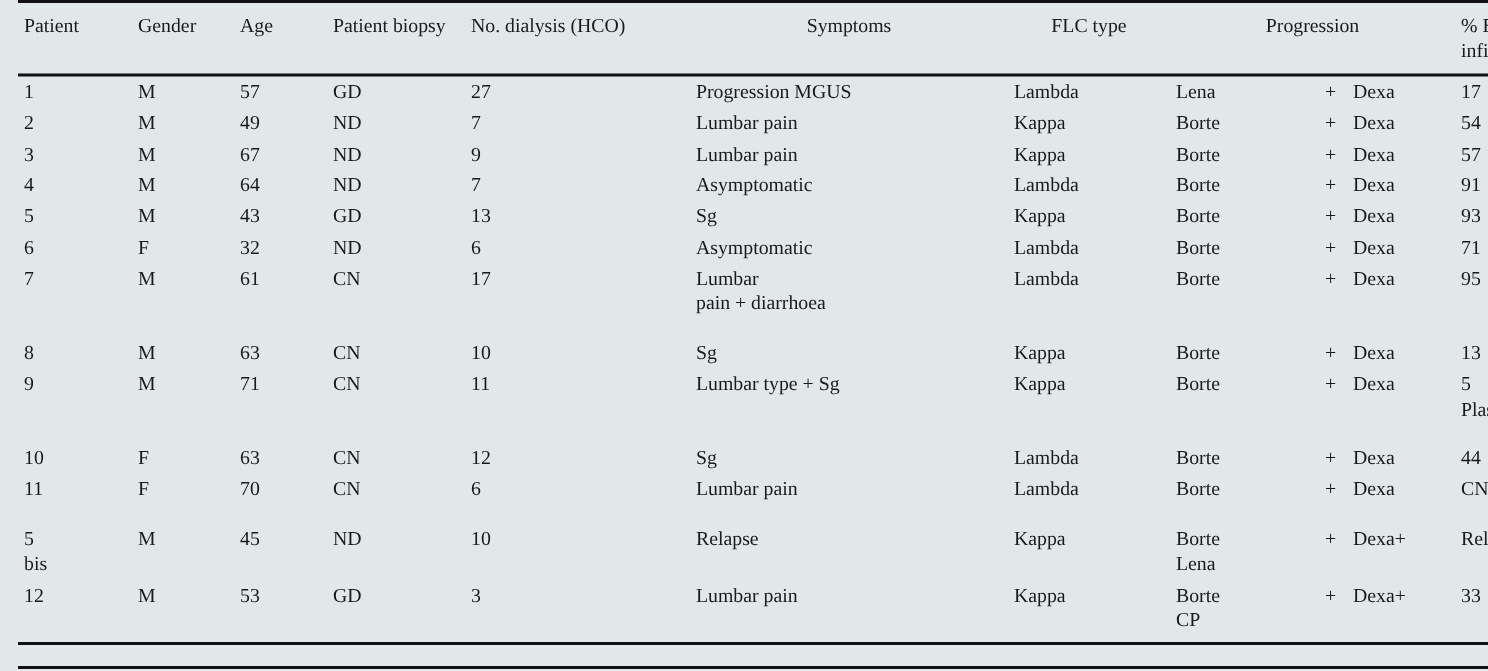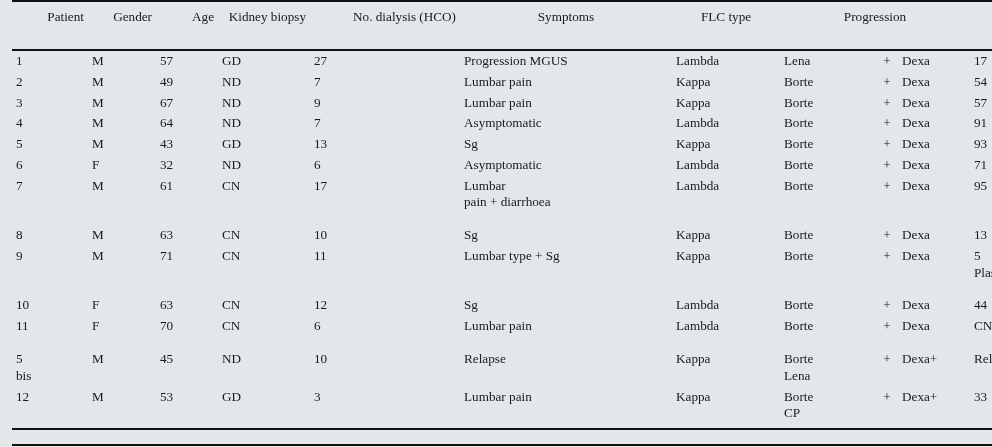--- a/index.html
+++ b/index.html
@@ -39,21 +39,21 @@
     line-height: 0;
   }
 
   thead th {
     font-weight: normal;
     vertical-align: top;
     padding: 7px 4px 6px 4px;
     line-height: 1.28;
     border-bottom: 2.2px solid #111;
   }
-  thead th.left-head { text-align: right; margin-top: 40px; }
+  thead th.left-head { text-align: left; margin-top: 40px; }
 
   tbody td {
     vertical-align: top;
     padding: 2.1px 4px;
     line-height: 1.26;
     text-align: left;
     white-space: pre-line;
   }
 
   tbody tr.last-body td {
@@ -105,21 +105,21 @@
         <col class="c-bm">
     </colgroup>
     <thead>
       <tr class="rule-top">
         <td colspan="11"></td>
       </tr>
       <tr>
         <th class="left-head">Patient</th>
         <th class="left-head">Gender</th>
         <th class="left-head">Age</th>
-        <th class="left-head">Kidney
+        <th class="left-head">Patient
 biopsy</th>
         <th class="left-head">No. dialysis
 (HCO)</th>
         <th>Symptoms</th>
         <th>FLC type</th>
         <th colspan="3">Progression</th>
         <th class="left-head">% BM
 infiltration</th>
       </tr>
     </thead>

